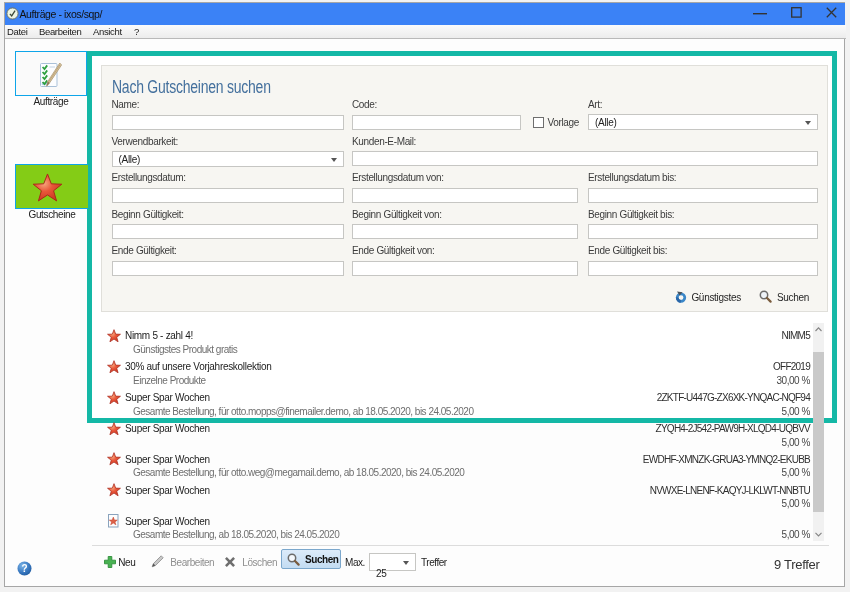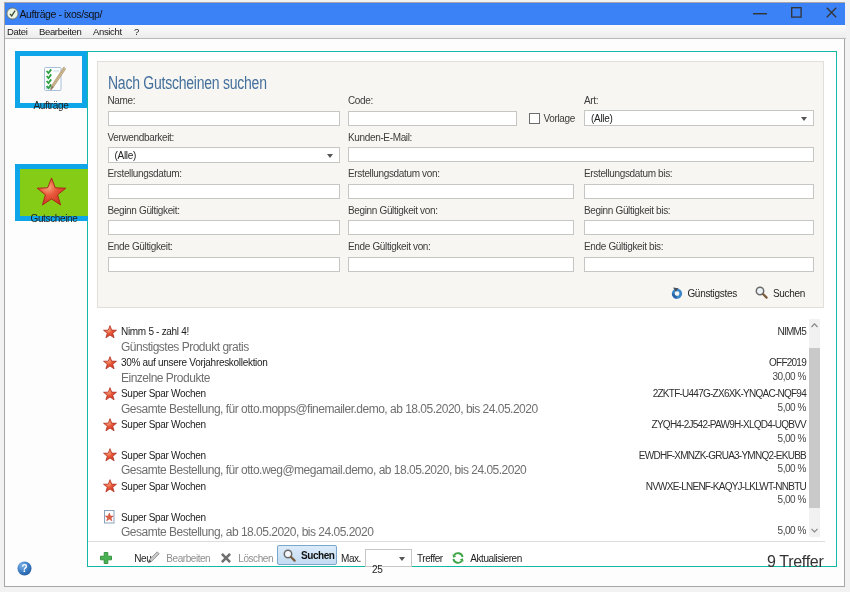--- a/index.html
+++ b/index.html
@@ -7,52 +7,52 @@
 body{font-family:"Liberation Sans",sans-serif;font-size:10px;color:#1d1d1d;background:#f6f6f6;position:relative;letter-spacing:-0.2px}
 .win{position:absolute;left:0;top:0;width:850px;height:592px;border:1px solid transparent;background:#f2f2f2}
 .inner{position:absolute;left:3px;top:1px;width:841px;height:585px;background:#fdfdfd;border:1px solid #a6a6a6}
 .titlebar{position:absolute;left:4px;top:2px;width:840px;height:22px;background:#3b82f6}
 .title-ico{position:absolute;left:1px;top:3.7px}
 .title-txt{position:absolute;left:14.5px;top:4.5px;font-size:10.5px;color:#111;letter-spacing:-0.4px}
 .winbtn{position:absolute;top:0;height:23px;color:#444;text-align:center}
 .menubar{position:absolute;left:4px;top:24px;width:840.5px;height:13.5px;background:linear-gradient(#fbfbfb,#ececec);border-bottom:1px solid #b9b9b9}
 .menubar span{position:absolute;top:0.5px;font-size:9.5px;color:#1a1a1a;letter-spacing:-0.35px}
 
-.tab{position:absolute;left:14px;width:72px;height:57px;background:#fafafa;border:5px solid #0ea5e9;text-align:center}
+.tab{position:absolute;left:14px;width:72px;height:45px;background:#fafafa;border:1px solid #0ea5e9;text-align:center}
 .tab.sel{background:#84cc16;width:73px;border-right:none;z-index:5}
 .tab .lbl{position:absolute;left:0;right:0;font-size:10px;color:#222;letter-spacing:-0.35px}
 
-.panel{position:absolute;left:86px;top:50px;width:750px;height:516px;background:#fff;border:1px solid #14b8a6}
+.panel{position:absolute;left:86px;top:50px;width:750px;height:372px;background:#fff;border:5px solid #14b8a6}
 .gbox{position:absolute;left:9px;top:9px;width:727px;height:247px;background:#f7f6f2;border:1px solid #e0dfda}
 .h1{position:absolute;left:9.5px;top:11px;font-size:17.5px;color:#44709d;letter-spacing:-0.3px;transform:scaleX(0.80);transform-origin:left top;white-space:nowrap}
 .lab{position:absolute;font-size:10px;color:#3c3c3c;white-space:nowrap;letter-spacing:-0.35px}
 .inp{position:absolute;height:15px;background:#fff;border:1px solid #c6c6c3}
 .combo{position:absolute;height:16px;background:#fff;border:1px solid #c6c6c3;font-size:10px;color:#222;letter-spacing:-0.3px}
 .combo .t{position:absolute;left:6px;top:2px}
 .carr{position:absolute;right:6px;top:6px;width:0;height:0;border-left:3.5px solid transparent;border-right:3.5px solid transparent;border-top:4px solid #555}
 .chk{position:absolute;width:11px;height:11px;background:#fff;border:1px solid #6e6e6e}
 .btnrow{position:absolute;font-size:10px;color:#262626;white-space:nowrap;letter-spacing:-0.3px}
 
 .row{position:absolute;left:9px;width:717px;height:31px}
 .row .t1{position:absolute;left:24px;top:7px;font-size:10px;color:#1c1c1c;white-space:nowrap;letter-spacing:-0.3px}
-.row .t2{position:absolute;left:24px;top:20.5px;font-size:12px;color:#6f6f6f;white-space:nowrap;letter-spacing:-0.5px}
+.row .t2{position:absolute;left:32px;top:20.5px;font-size:10px;color:#6f6f6f;white-space:nowrap;letter-spacing:-0.5px}
 .row .v1{position:absolute;right:8px;top:7px;font-size:10px;color:#2e2e2e;letter-spacing:-0.75px}
 .row .v2{position:absolute;right:8px;top:20.5px;font-size:10px;color:#464646;letter-spacing:-0.45px}
 .row .ico{position:absolute;left:6px;top:6px}
 
 .sbar{position:absolute;left:721px;top:267px;width:11px;height:218px;background:#f1f1f1}
 .sthumb{position:absolute;left:0;width:11px;background:#c9c9c9}
 
 .sep{position:absolute;left:0px;top:488.5px;width:737px;height:1px;background:#dcdcdc}
 .tbar{position:absolute;left:0;top:489px;right:0;height:35px;font-size:10px;letter-spacing:-0.45px}
 .titem{position:absolute;top:0;height:35px;line-height:35px;white-space:nowrap}
 .gray{color:#8f8f8f}
 .srchbtn{position:absolute;left:189px;top:3.5px;width:60px;height:20px;background:linear-gradient(#dcebfa,#c3dcf2);border:1px solid #7ba7cc;border-radius:2px}
 .helpico{position:absolute;left:16px;top:560px}
-.count{position:absolute;font-size:16px;color:#333;letter-spacing:-0.3px}
+.count{position:absolute;font-size:13px;color:#333;letter-spacing:-0.3px}
 </style>
 </head>
 <body>
 <div class="win">
   <div class="inner"></div>
   <div class="titlebar">
     <svg class="title-ico" width="13" height="13" viewBox="0 0 13 13">
         <circle cx="6.5" cy="6.5" r="5.6" fill="#edf5e4" stroke="#6d7264" stroke-width="1"></circle>
         <path d="M3.9 6.9 L5.7 8.9 L9.1 3.7" fill="none" stroke="#3c4a38" stroke-width="1.3"></path>
       </svg>
@@ -235,21 +235,21 @@
           <path d="M0.5 0.8 L3.5 4 L6.5 0.8" fill="none" stroke="#848484" stroke-width="1.1"></path>
         </svg>
     </div>
 
     <div class="sep"></div>
     <div class="tbar">
       <span class="titem" style="left:12px">
         <svg style="vertical-align:-2px" width="12" height="12" viewBox="0 0 12 12">
             <path d="M4.2 0.5 h3.6 v3.7 h3.7 v3.6 h-3.7 v3.7 h-3.6 v-3.7 h-3.7 v-3.6 h3.7 z" fill="#48b252" stroke="#2f8e3a" stroke-width="0.9"></path>
           </svg>
-        <span style="margin-left:20px">Neu</span>
+        <span style="margin-left:0">Neu</span>
       </span>
       <span class="titem" style="left:59px">
         <svg style="vertical-align:-2px" width="13" height="13" viewBox="0 0 13 13">
             <polygon points="10.2,0.8 12.2,2.8 4.4,10.6 1.2,11.8 2.4,8.6" fill="#c9c9c9" stroke="#8a8a8a" stroke-width="0.8"></polygon>
             <polygon points="1.2,11.8 2.4,8.6 4.4,10.6" fill="#555"></polygon>
           </svg>
         <span class="gray" style="margin-left:4px">Bearbeiten</span>
       </span>
       <span class="titem" style="left:132px">
         <svg style="vertical-align:-2px" width="12" height="12" viewBox="0 0 12 12">
@@ -263,28 +263,20 @@
             <line x1="8" y1="8" x2="11.6" y2="11.6" stroke="#7a5c3e" stroke-width="2.2" stroke-linecap="round"></line>
           </svg>
         <span style="position:absolute;left:23px;top:4px;font-weight:bold;color:#111">Suchen</span>
       </span>
       <span class="titem" style="left:253px">Max.</span>
       <div class="combo" style="left:277px;top:7.5px;width:47px;height:18px">
           <span class="t" style="top:14px">25</span>
           <span class="carr" style="top:7px"></span>
         </div>
       <span class="titem" style="left:329px">Treffer</span>
-      <span class="titem" style="left:364px">
-        <svg style="vertical-align:-2px" width="12" height="12" viewBox="0 0 12 12">
-            <path d="M10.6 5 A4.8 4.8 0 0 0 2 3.2 M1.4 7 A4.8 4.8 0 0 0 10 8.8" fill="none" stroke="#3ca546" stroke-width="1.9"></path>
-            <polygon points="0.4,2.2 1.2,5.8 4.4,4.2" fill="#3ca546"></polygon>
-            <polygon points="11.6,9.8 10.8,6.2 7.6,7.8" fill="#3ca546"></polygon>
-          </svg>
-        <span style="margin-left:4px">Aktualisieren</span>
-      </span>
     </div>
     <div class="count" style="right:12.5px;top:500.5px">9 Treffer</div>
   </div>
 
   <svg class="helpico" width="15" height="15" viewBox="0 0 15 15">
     <defs>
         <radialGradient id="hg" cx="0.35" cy="0.3" r="0.8">
           <stop offset="0" stop-color="#7db6e8"></stop>
           <stop offset="0.6" stop-color="#3878c0"></stop>
           <stop offset="1" stop-color="#1f5a9e"></stop>

